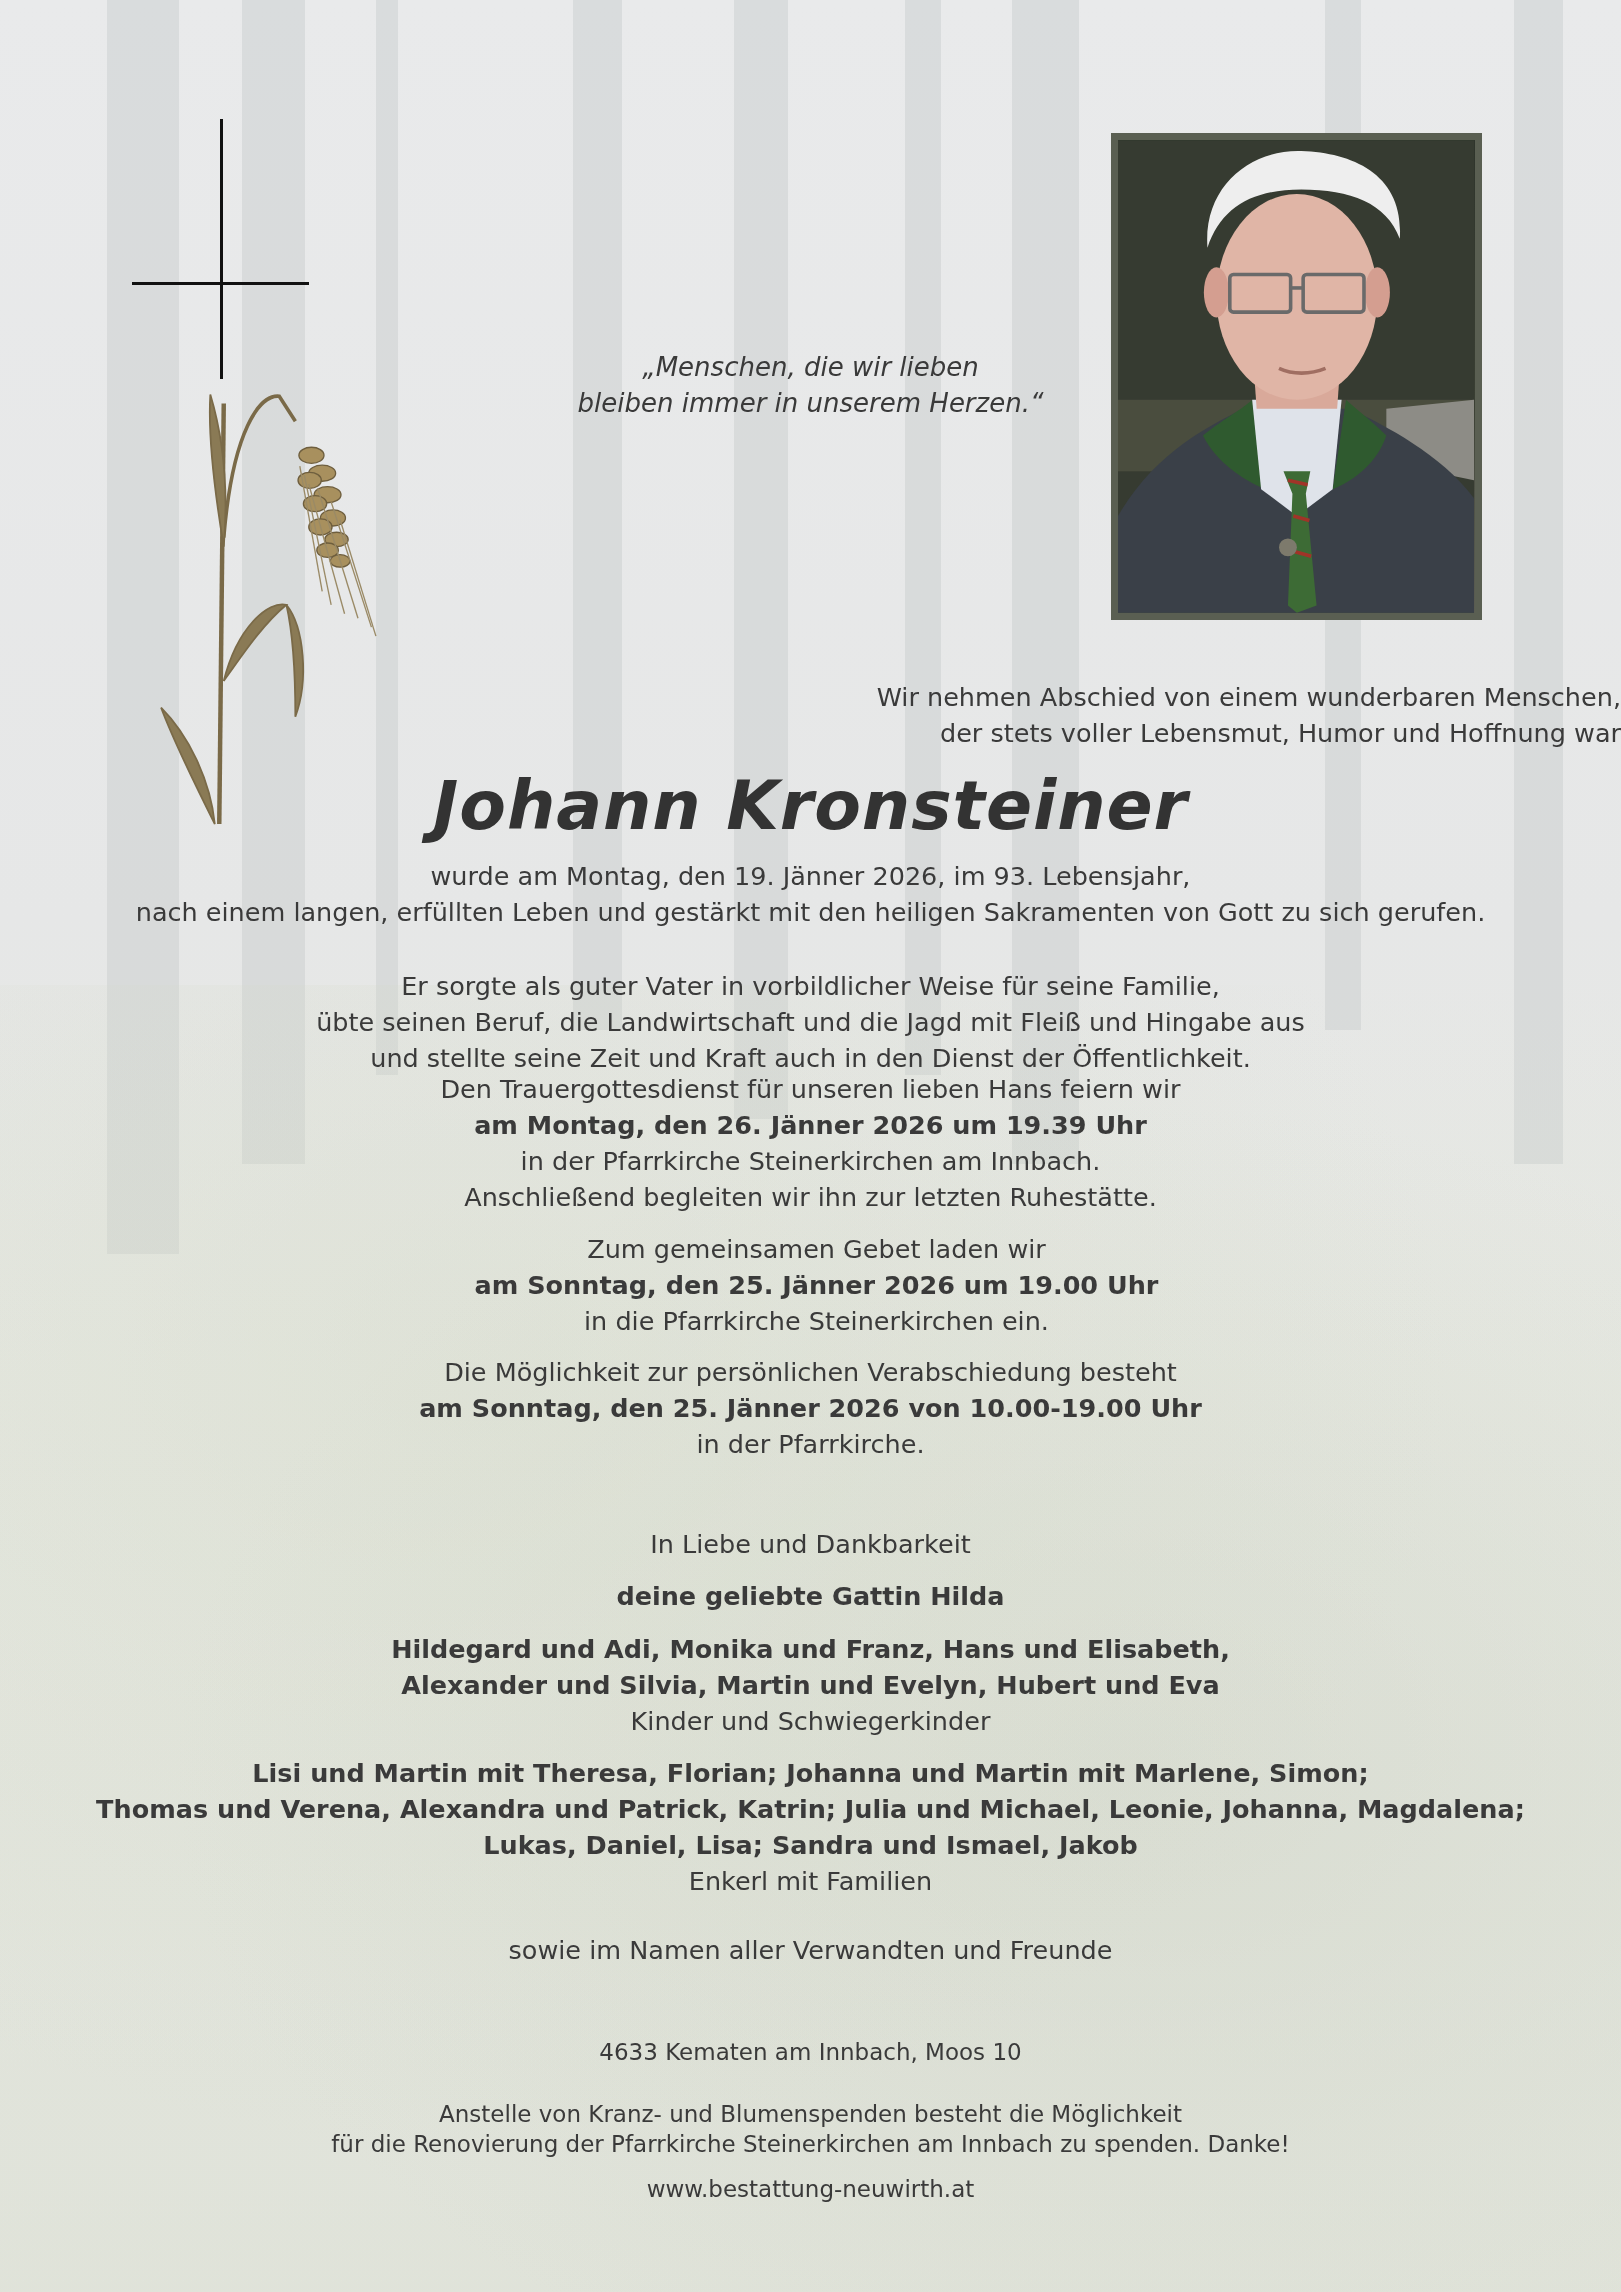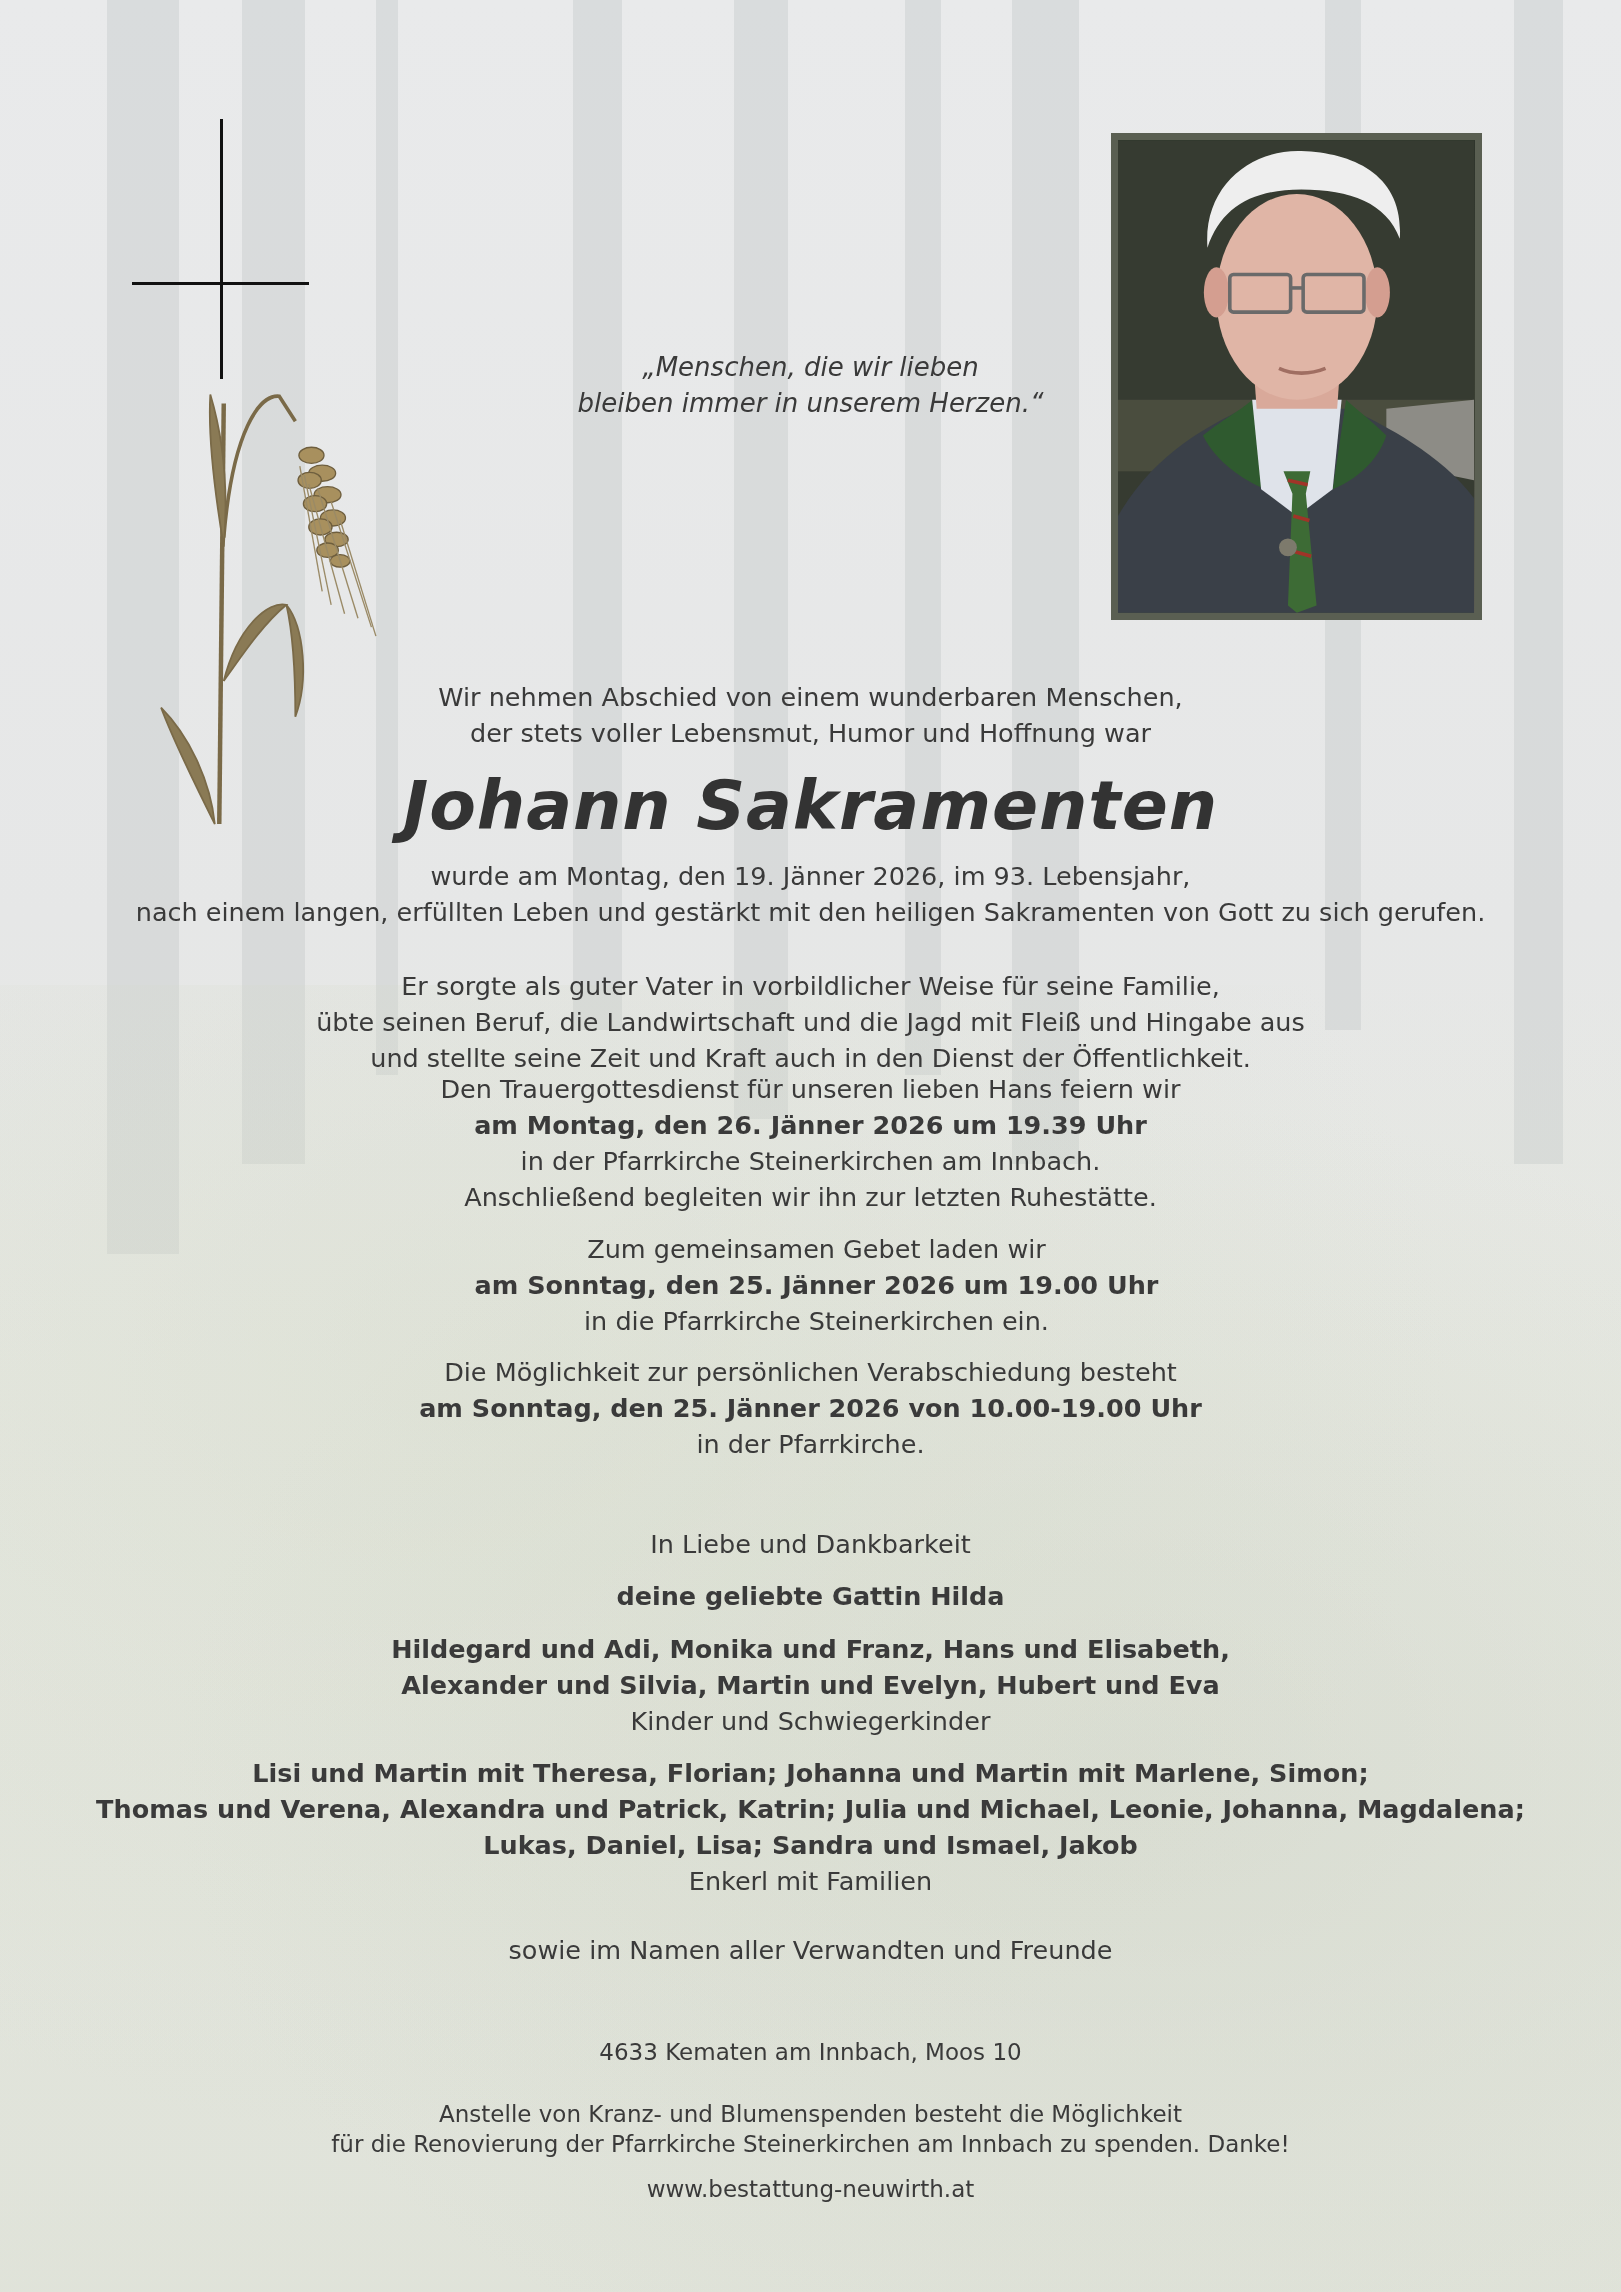--- a/index.html
+++ b/index.html
@@ -134,26 +134,26 @@
         <path d="M180 255 C 195 262, 215 262, 232 255" stroke="#a06e62" stroke-width="4" fill="none"></path>
       </svg>
     </div>
   </div>
 
   <div class="quote">
     <span style="display:block">„Menschen, die wir lieben</span>
     <span style="display:block">bleiben immer in unserem Herzen.“</span>
   </div>
 
-  <div class="block" style="top:679px;">
+  <div class="block" style="top:679px;text-align:right;">
     <span>Wir nehmen Abschied von einem wunderbaren Menschen,</span>
     <span>der stets voller Lebensmut, Humor und Hoffnung war</span>
   </div>
 
-  <div class="name">Johann Sakramenten</div>
+  <div class="name">Johann Kronsteiner</div>
 
   <div class="block" style="top:858px;">
     <span>wurde am Montag, den 19. Jänner 2026, im 93. Lebensjahr,</span>
     <span>nach einem langen, erfüllten Leben und gestärkt mit den heiligen Sakramenten von Gott zu sich gerufen.</span>
   </div>
 
   <div class="block" style="top:947px;margin-top:21px;">
     <span>Er sorgte als guter Vater in vorbildlicher Weise für seine Familie,</span>
     <span>übte seinen Beruf, die Landwirtschaft und die Jagd mit Fleiß und Hingabe aus</span>
     <span>und stellte seine Zeit und Kraft auch in den Dienst der Öffentlichkeit.</span>

